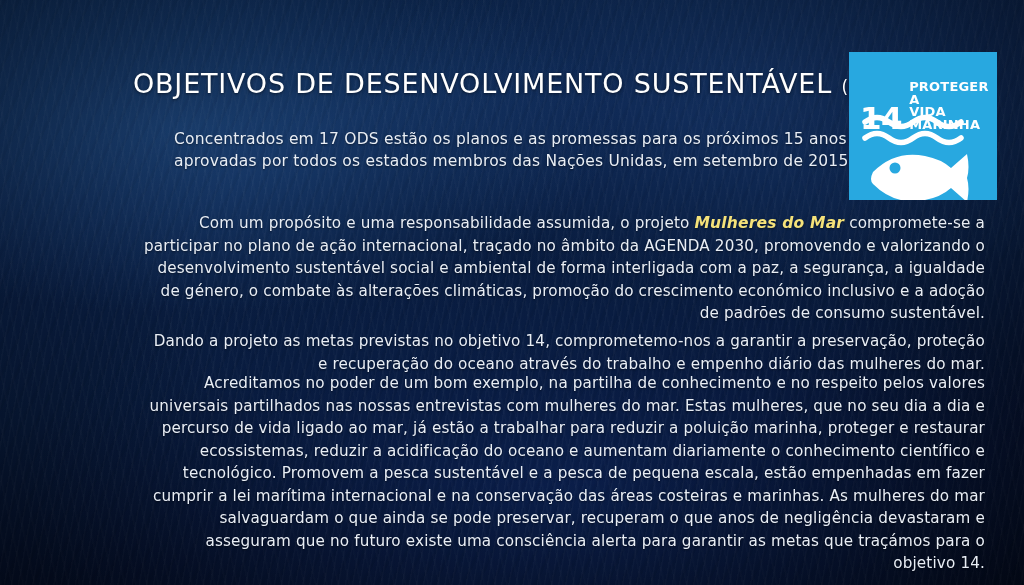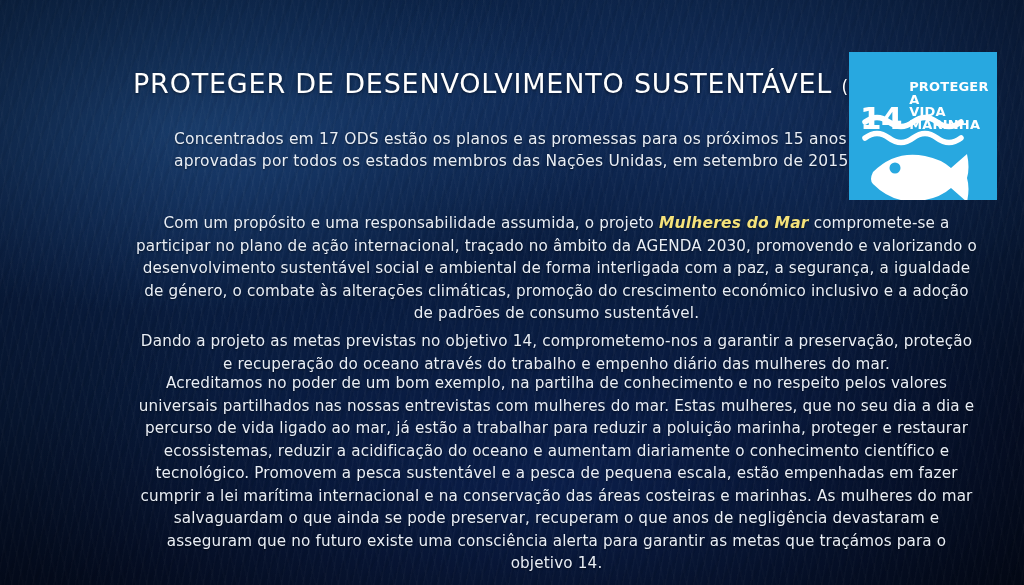--- a/index.html
+++ b/index.html
@@ -68,27 +68,27 @@
     color: #e9eef5;
     font-size: 15.5px;
     line-height: 22px;
     letter-spacing: 0.2px;
     text-shadow: 0 1px 2px rgba(0,0,0,0.45);
     margin-left: 40px;
   }
 
   .para {
     position: absolute;
-    left: 1px;
+    left: 7px;
     width: 845px;
     color: #e9eef5;
     font-size: 15.2px;
     line-height: 22.5px;
     letter-spacing: 0.15px;
-    text-align: center;
+    text-align: right;
     text-shadow: 0 1px 2px rgba(0,0,0,0.45);
   }
   #para-1 { top: 212px; }
   #para-2 { top: 330px; }
   #para-3 { top: 372px; }
 
   .brand-highlight {
     color: #f5e27a;
     font-weight: 700;
     font-style: italic;
@@ -140,21 +140,21 @@
 </style>
 </head>
 <body>
 
 <div class="water-texture"></div>
 <div class="vignette"></div>
 
 <div class="content">
 
   <h1 class="page-title no-select">
-    <span>PROTEGER DE DESENVOLVIMENTO SUSTENTÁVEL </span><span class="ods-abbrev">(ODS)</span>
+    <span>OBJETIVOS DE DESENVOLVIMENTO SUSTENTÁVEL </span><span class="ods-abbrev">(ODS)</span>
   </h1>
 
   <p class="intro">Concentrados em 17 ODS estão os planos e as promessas para os próximos 15 anos aprovadas por todos os estados membros das Nações Unidas, em setembro de 2015.</p>
 
   <p class="para" id="para-1">
     <span>Com um propósito e uma responsabilidade assumida, o projeto </span><span class="brand-highlight">Mulheres do Mar</span><span> compromete-se a participar no plano de ação internacional, traçado no âmbito da AGENDA 2030, promovendo e valorizando o desenvolvimento sustentável social e ambiental de forma interligada com a paz, a segurança, a igualdade de género, o combate às alterações climáticas, promoção do crescimento económico inclusivo e a adoção de padrões de consumo sustentável.</span>
   </p>
 
   <p class="para" id="para-2">Dando a projeto as metas previstas no objetivo 14, comprometemo-nos a garantir a preservação, proteção e recuperação do oceano através do trabalho e empenho diário das mulheres do mar.</p>
 

